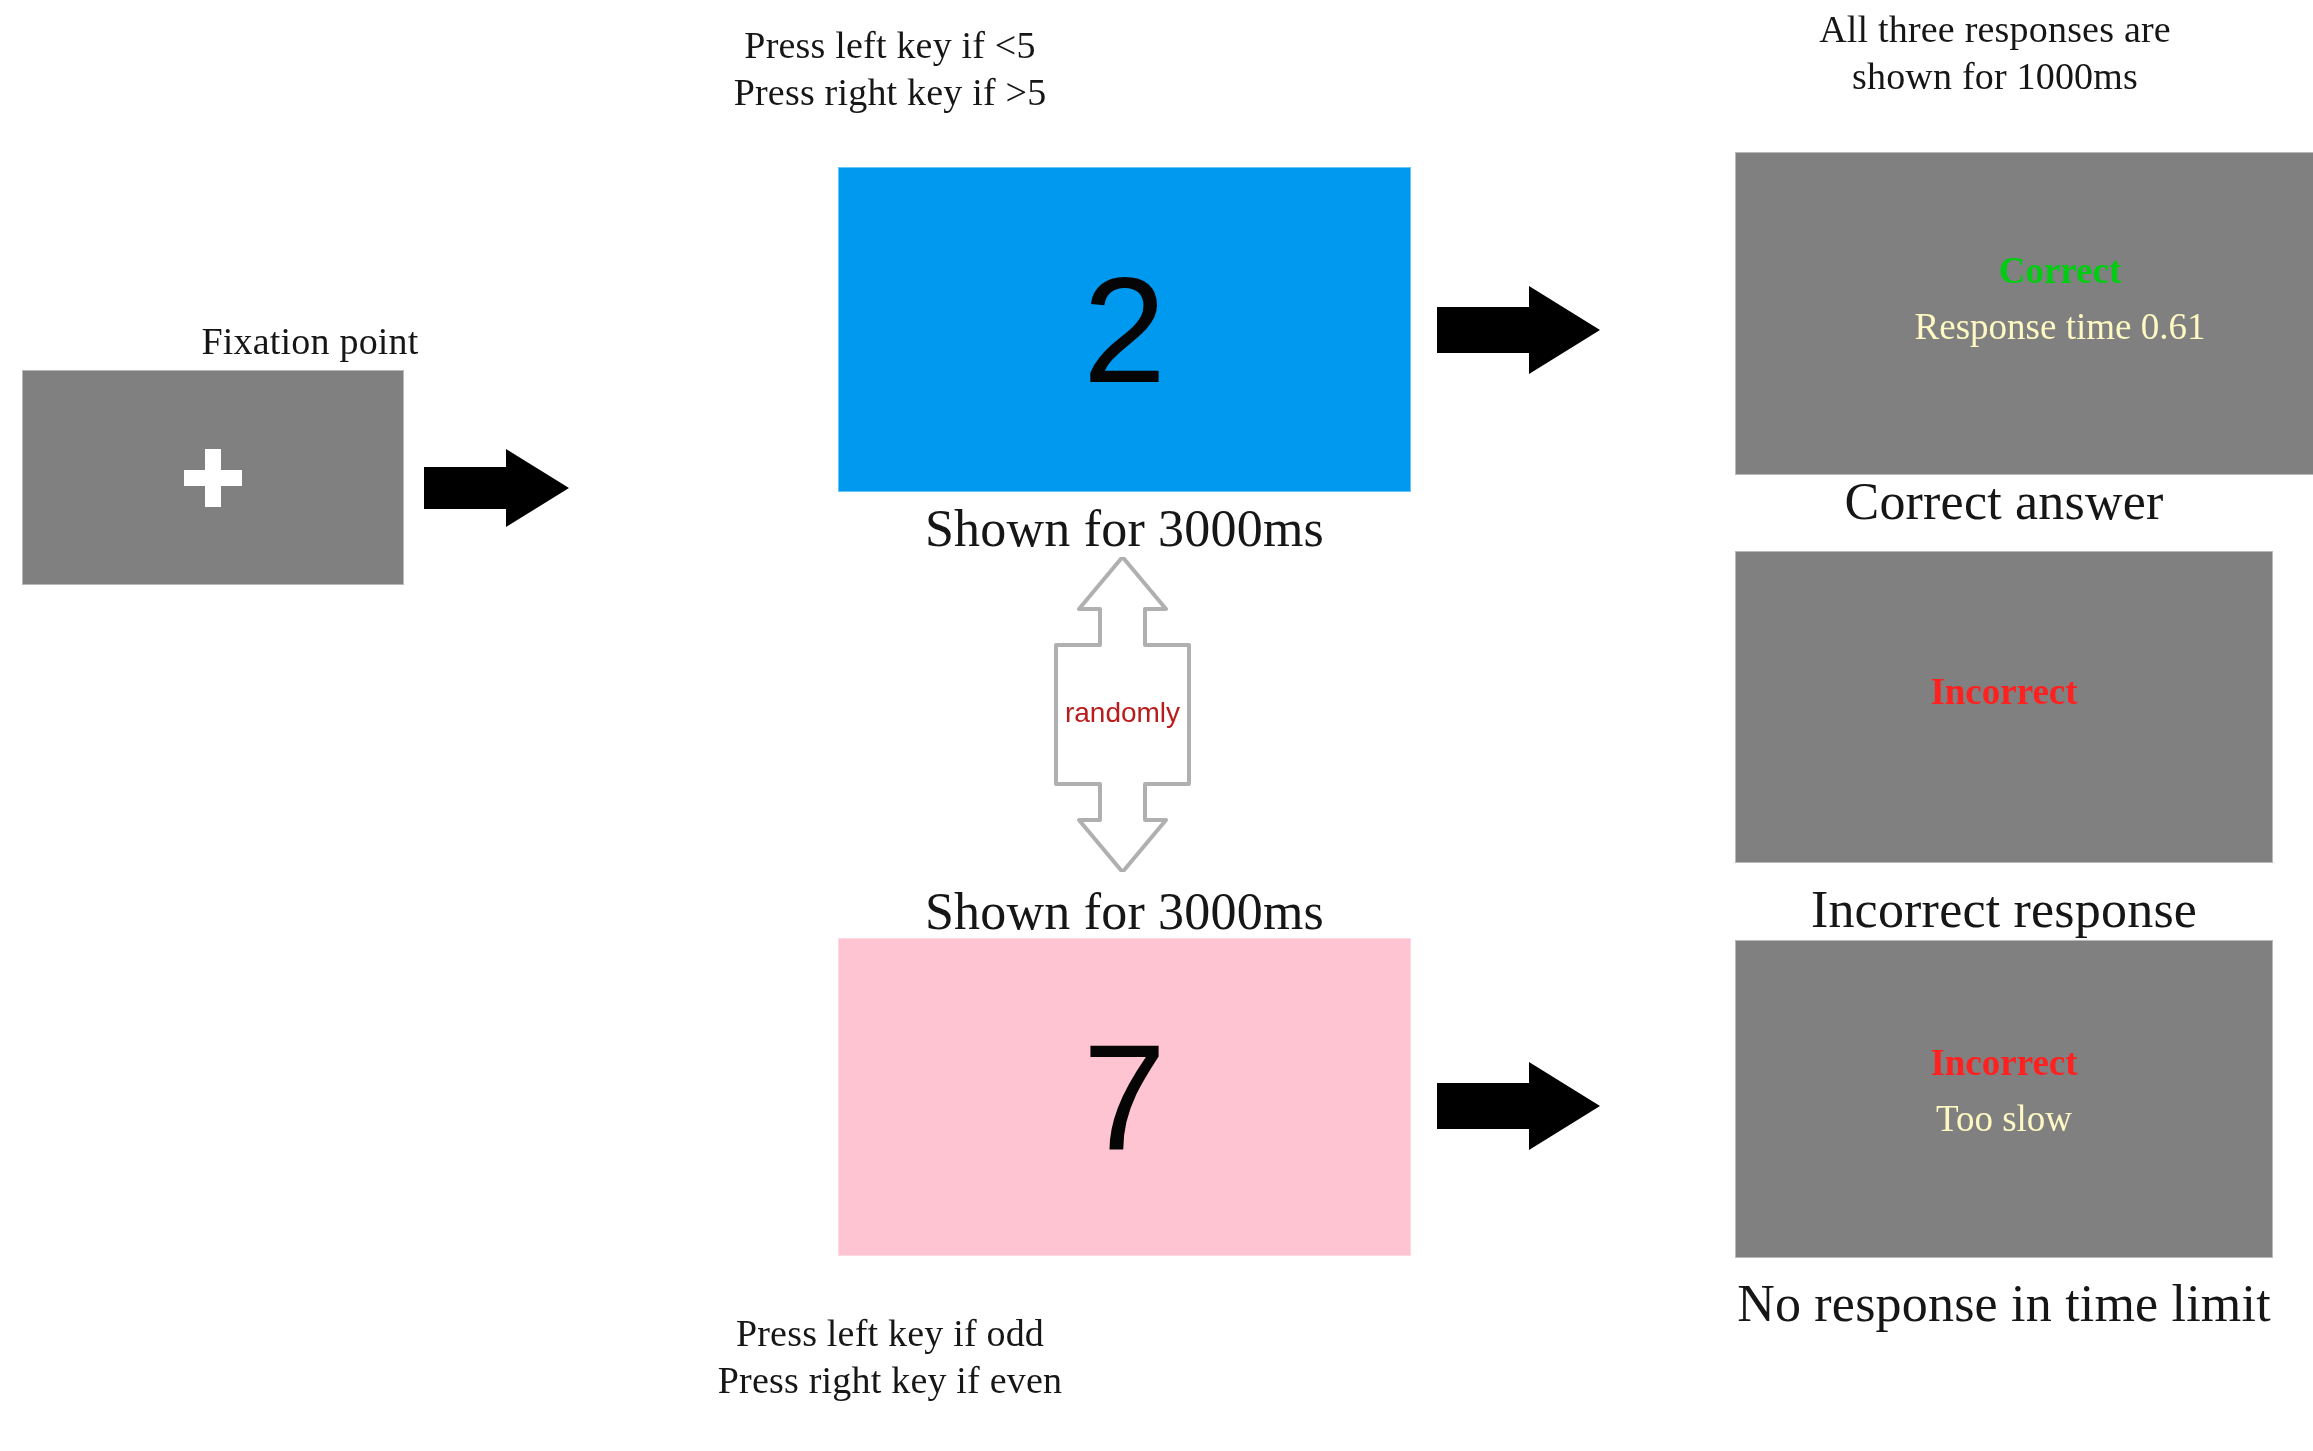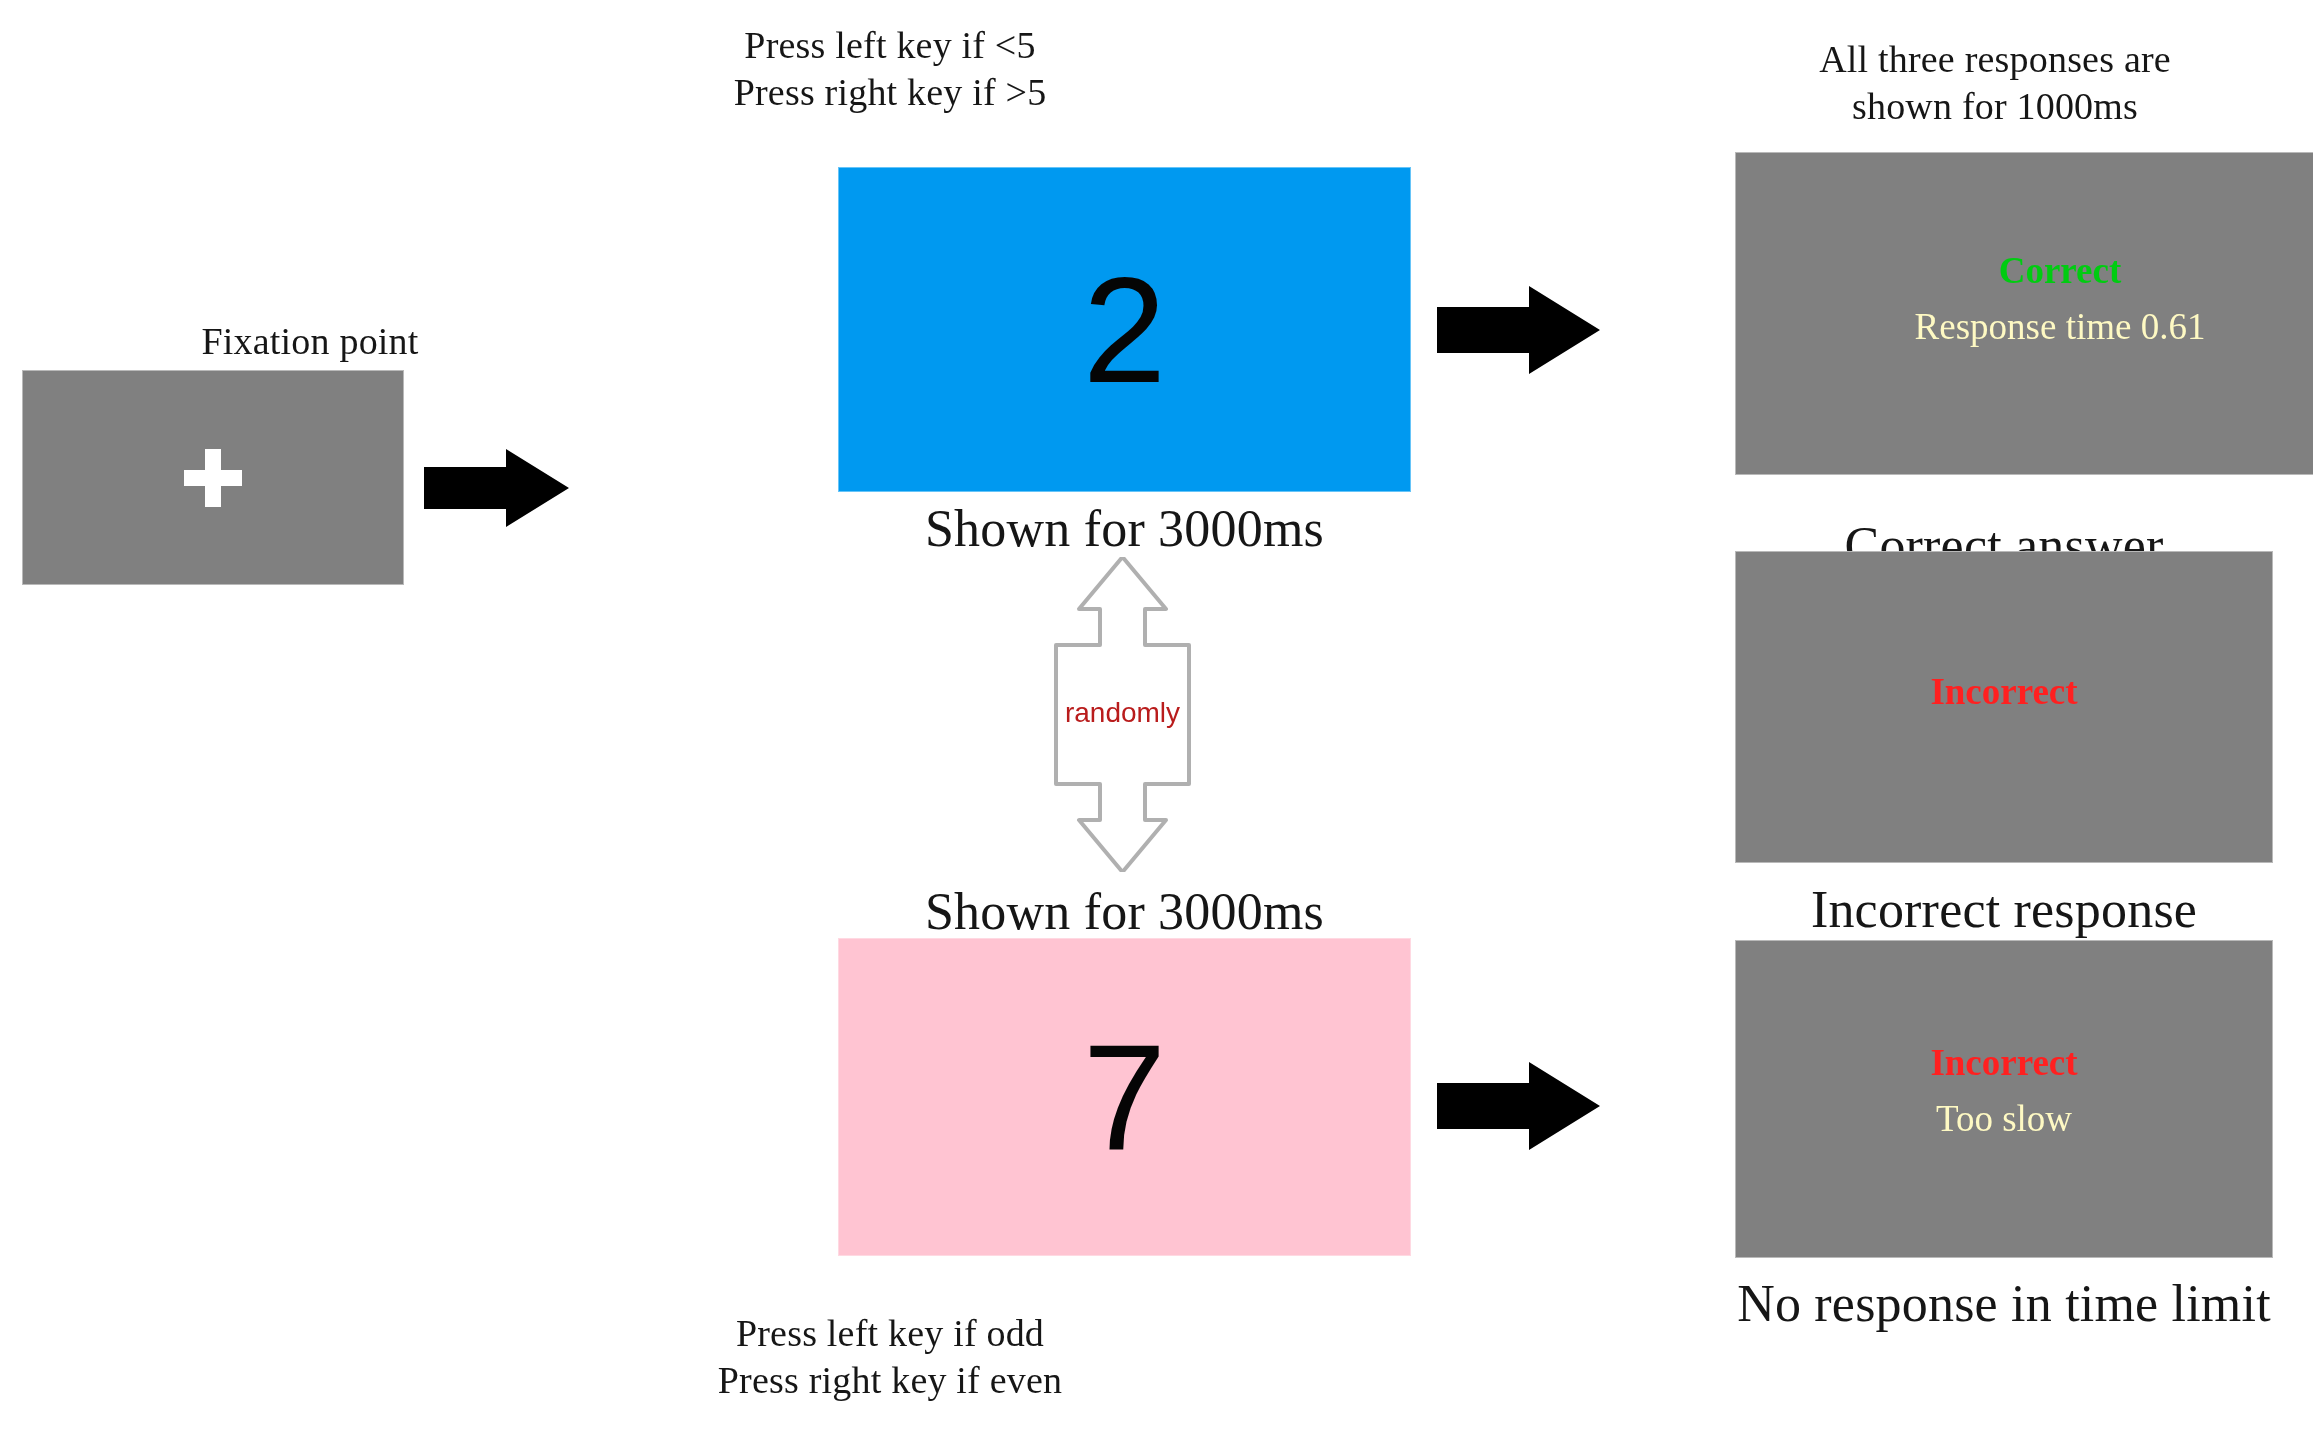--- a/index.html
+++ b/index.html
@@ -177,30 +177,30 @@
       <polygon points="0,21 92,21 92,0 163,44 92,88 92,67 0,67" fill="#000000"></polygon>
     </svg>
   </div>
 
   <div class="arrow-right" style="left:1437px; top:1062px; width:163px; height:88px;">
     <svg viewBox="0 0 163 88" preserveAspectRatio="none">
       <polygon points="0,21 92,21 92,0 163,44 92,88 92,67 0,67" fill="#000000"></polygon>
     </svg>
   </div>
 
-  <div class="caption cap-lg" style="left:1715px; top:36px; width:560px;">All three responses  are
+  <div class="caption cap-lg" style="left:1715px; top:6px; width:560px;">All three responses  are
 shown for  1000ms</div>
 
   <div class="panel panel-gray" style="left:1735px; top:152px; width:650px; height:323px;padding-left:12px;">
     <div class="fb-stack" style="top:94px;">
       <div class="fb-correct">Correct</div>
       <div class="fb-sub">Response time 0.61</div>
     </div>
   </div>
-  <div class="caption cap-md" style="left:1735px; top:470px; width:538px;margin-top:44px;">Correct  answer</div>
+  <div class="caption cap-md" style="left:1735px; top:470px; width:538px;">Correct  answer</div>
 
   <div class="panel panel-gray" style="left:1735px; top:551px; width:538px; height:312px;">
     <div class="fb-stack" style="top:116px;">
       <div class="fb-incorrect">Incorrect</div>
     </div>
   </div>
   <div class="caption cap-md" style="left:1735px; top:878px; width:538px;">Incorrect response</div>
 
   <div class="panel panel-gray" style="left:1735px; top:940px; width:538px; height:318px;">
     <div class="fb-stack" style="top:98px;">

